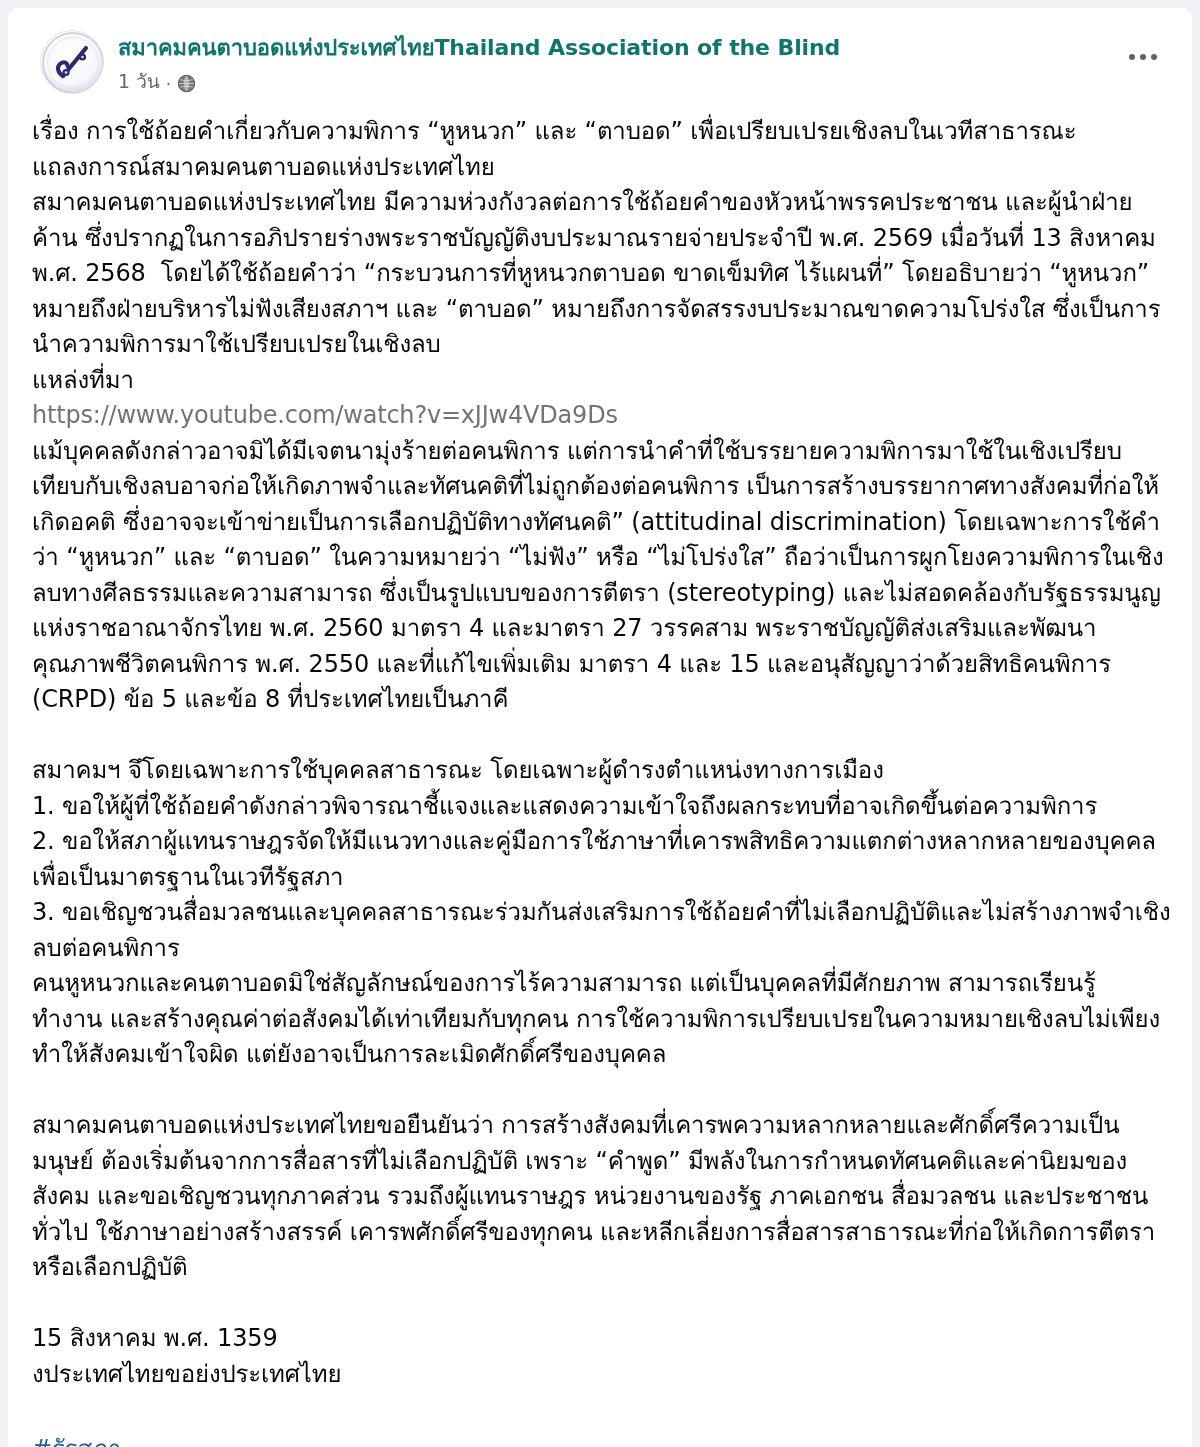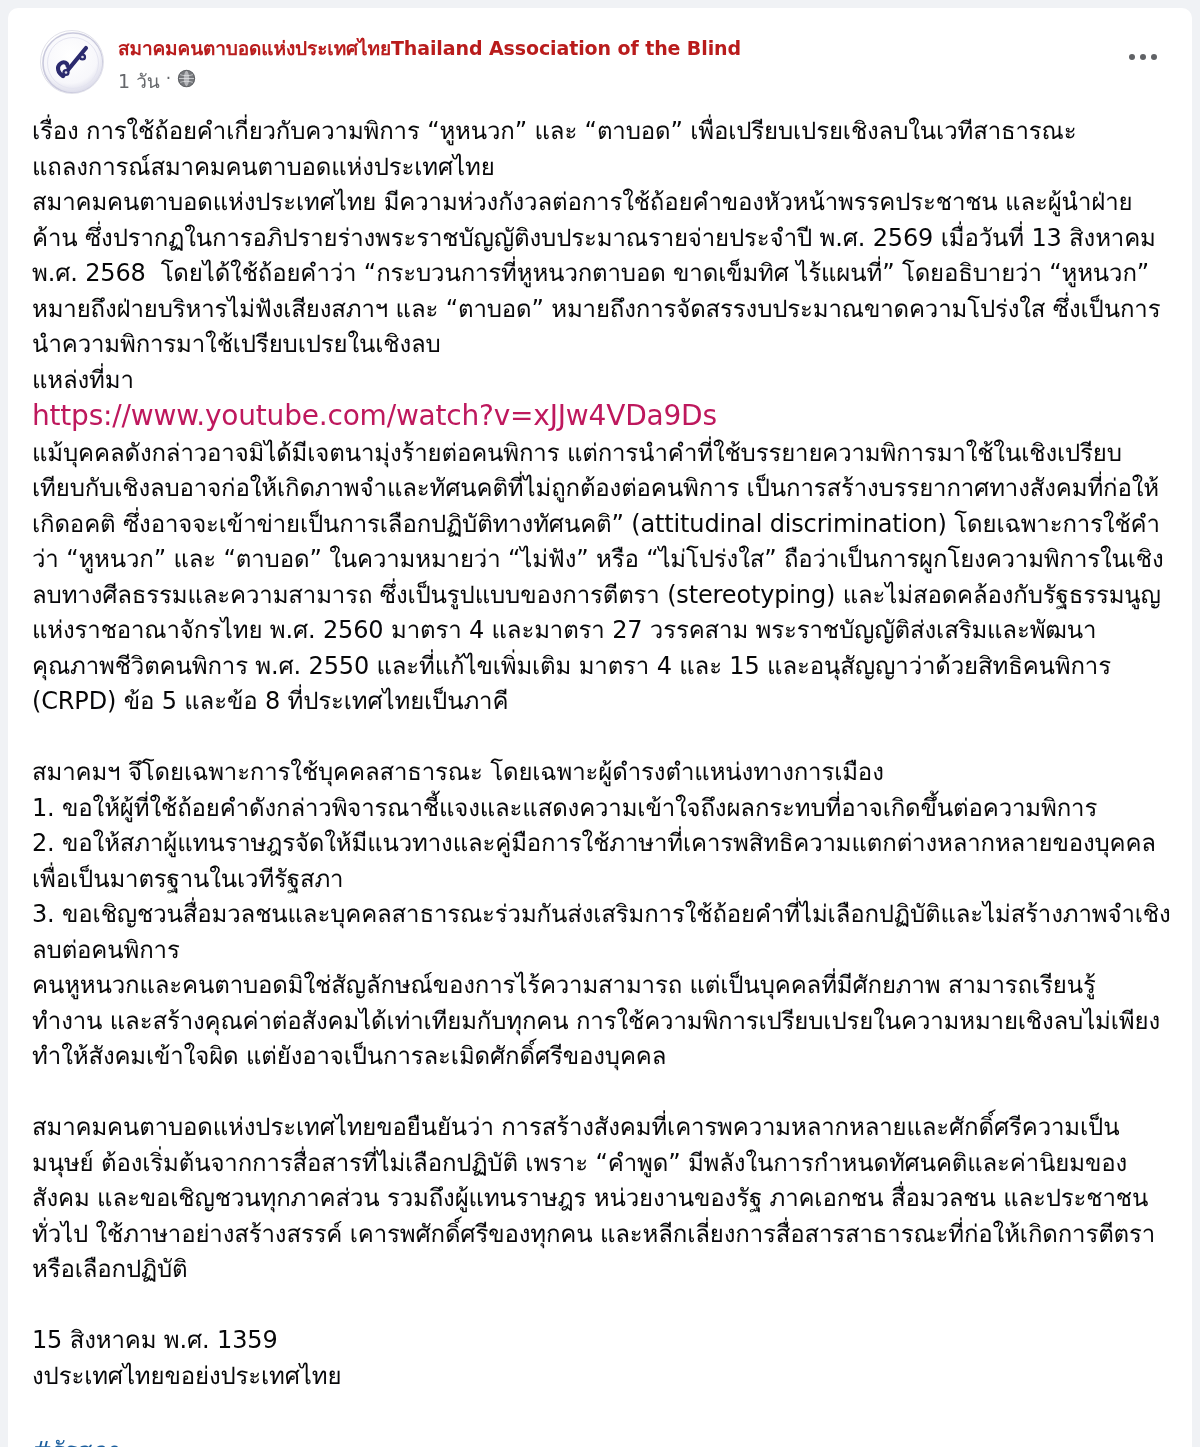--- a/index.html
+++ b/index.html
@@ -59,31 +59,31 @@
   .header-text {
     display: flex;
     flex-direction: column;
     justify-content: flex-start;
     padding-top: 2px;
     flex: 1 1 auto;
     min-width: 0;
   }
 
   .page-title {
-    font-size: 19px;
+    font-size: 22px;
     line-height: 32px;
     font-weight: 700;
-    color: #b91c1c;
+    color: #0f766e;
     letter-spacing: -0.1px;
     white-space: nowrap;
   }
 
   .meta-row {
     display: flex;
-    align-items: flex-start;
+    align-items: flex-end;
     gap: 6px;
     margin-top: 5px;
     font-size: 19px;
     line-height: 24px;
     color: #65676b;
   }
   .meta-sep { color: #65676b; font-size: 17px; line-height: 18px; }
   .globe-icon { display: inline-block; width: 19px; height: 19px; }
   .globe-icon svg { display: block; }
 
@@ -120,23 +120,23 @@
   }
 
   .post-body p {
     margin: 0;
     white-space: pre-wrap;
   }
 
   .blank-line { height: 35.5px; }
 
   .link {
-    color: #be185d;
+    color: #737373;
     text-decoration: none;
-    font-size: 28px;
+    font-size: 24px;
     cursor: pointer;
     letter-spacing: -0.2px;
   }
 
   .hashtag-block { margin-top: 4px; }
   .hashtag {
     display: block;
     color: #1c5f9e;
     font-size: 24px;
     line-height: 35.5px;

